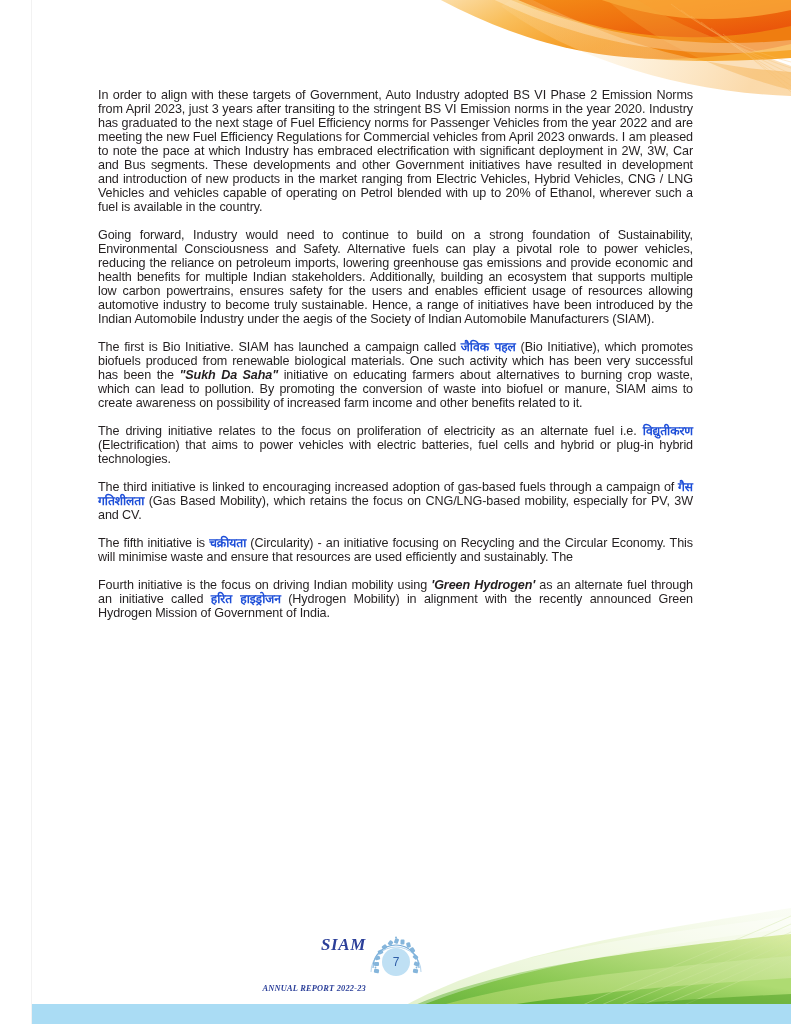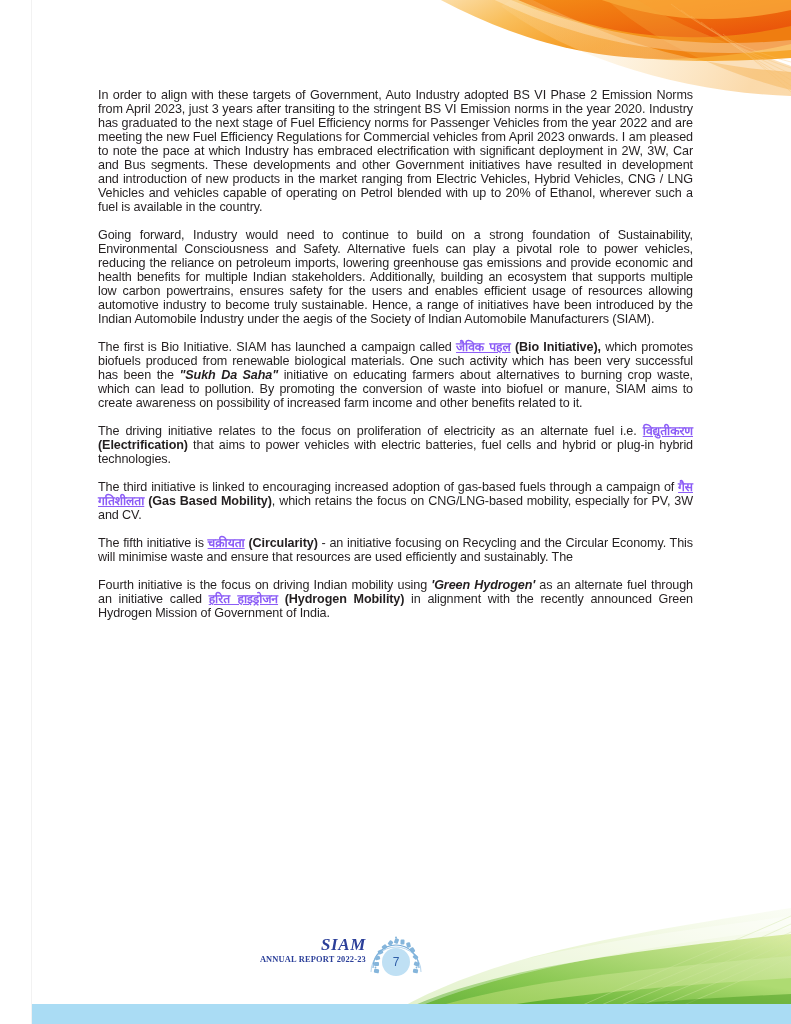--- a/index.html
+++ b/index.html
@@ -77,24 +77,23 @@
     text-align: justify;
     text-justify: inter-word;
     letter-spacing: -0.1px;
   }
   .para:last-child { margin-bottom: 0; }
 
   .hi {
     font-family: "DejaVu Sans", sans-serif;
     font-weight: bold;
     font-size: 12.2px;
-    color: #8b5cf6;
-    text-decoration: underline;
-  }
-  .b { font-weight: bold; }
+    color: #1d4ed8;
+  }
+  .b { font-weight: normal; }
   .bi { font-weight: bold; font-style: italic; }
 
   
   #footer {
     position: absolute;
     left: 0;
     bottom: 36px;
     width: 791px;
     height: 56px;
     pointer-events: none;
@@ -114,24 +113,26 @@
     font-size: 17px;
     font-weight: bold;
     font-style: italic;
     letter-spacing: 0.6px;
     line-height: 18px;
   }
   #brand-report {
     display: block;
     font-size: 8.4px;
     font-weight: bold;
+    font-style: italic;
     letter-spacing: 0.2px;
     line-height: 11px;
     color: #2b3f99;
     white-space: nowrap;
+    margin-top: 29px;
   }
   #page-seal {
     position: absolute;
     left: 368px;
     top: 0px;
     width: 56px;
     height: 54px;
   }
   #page-seal svg { display: block; }
   #page-number {

